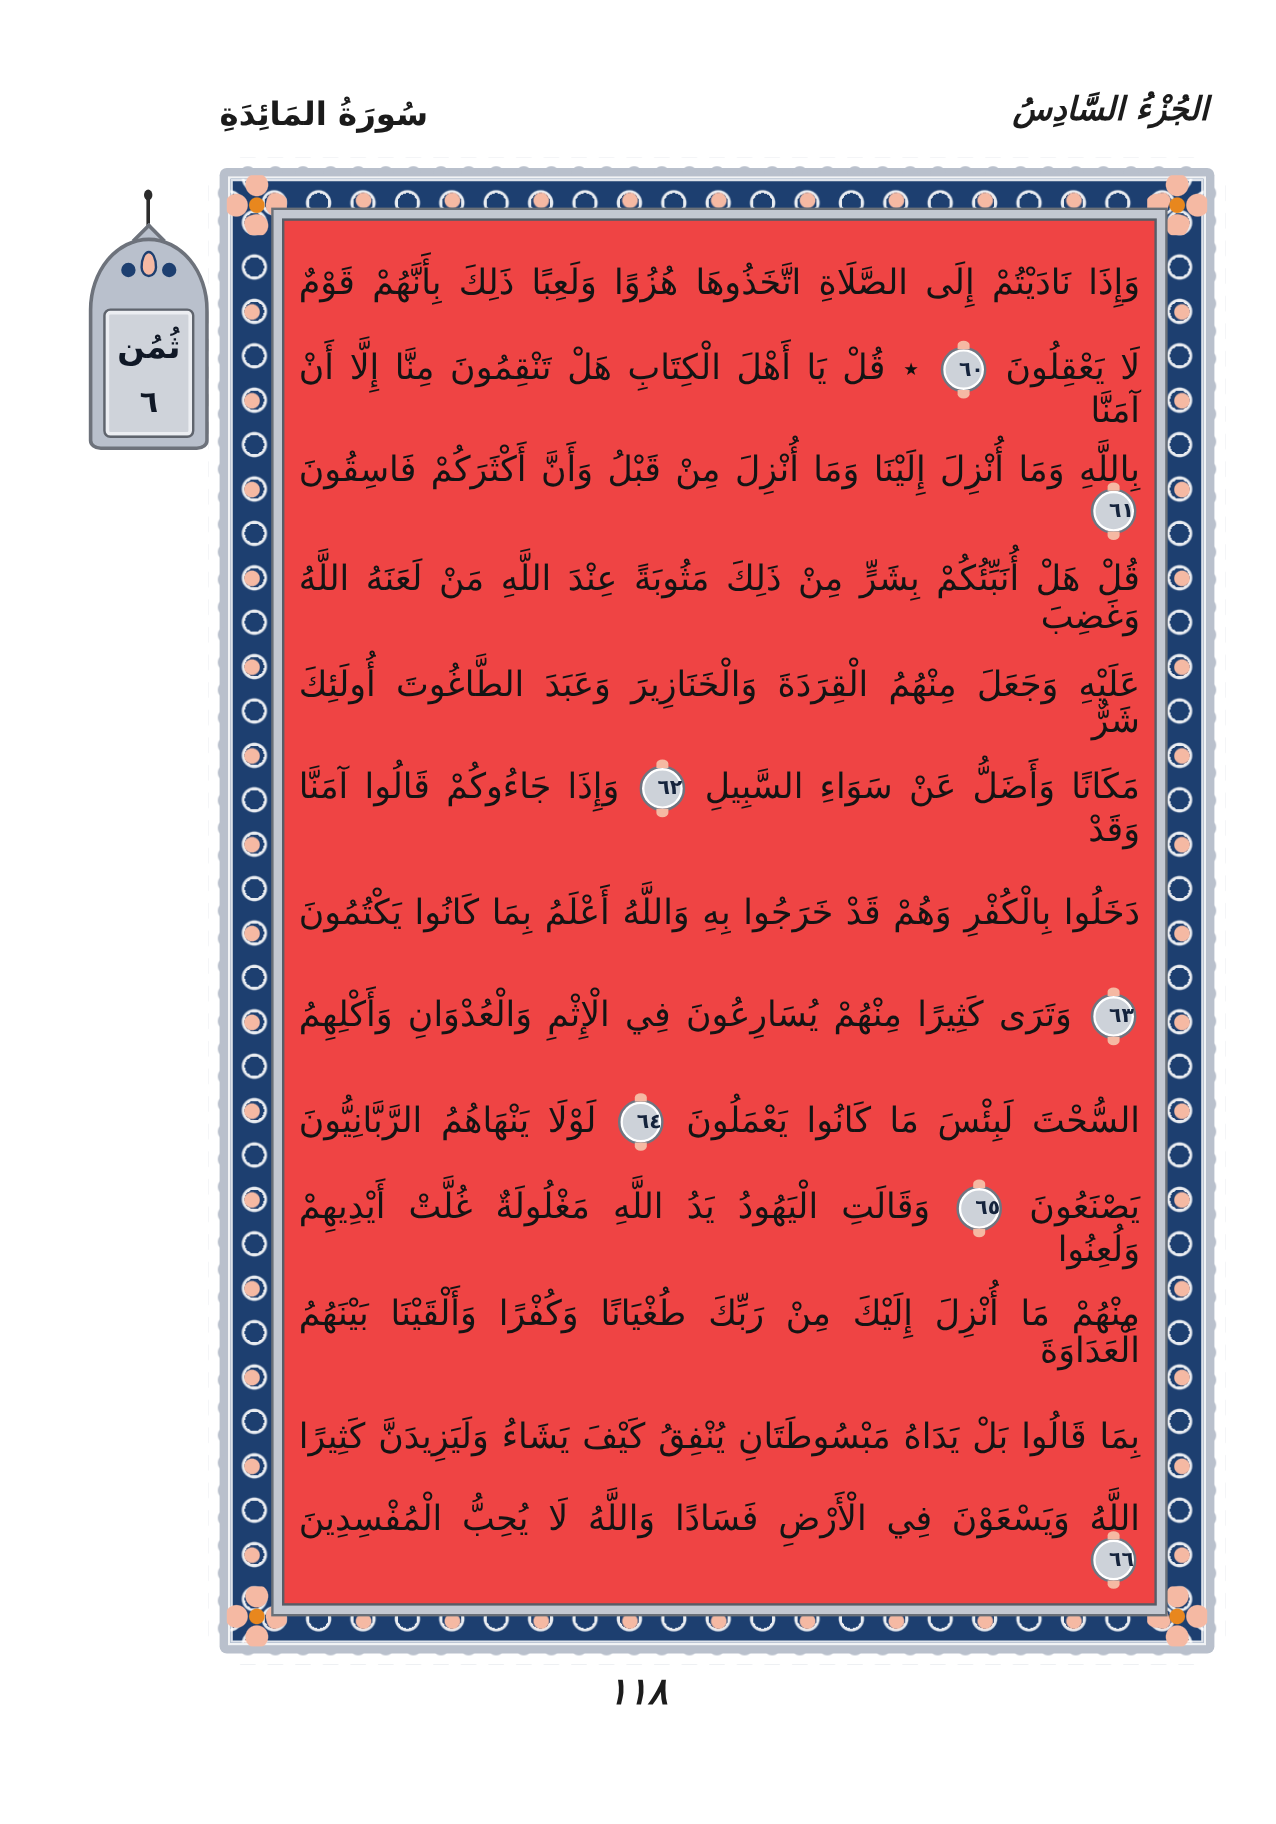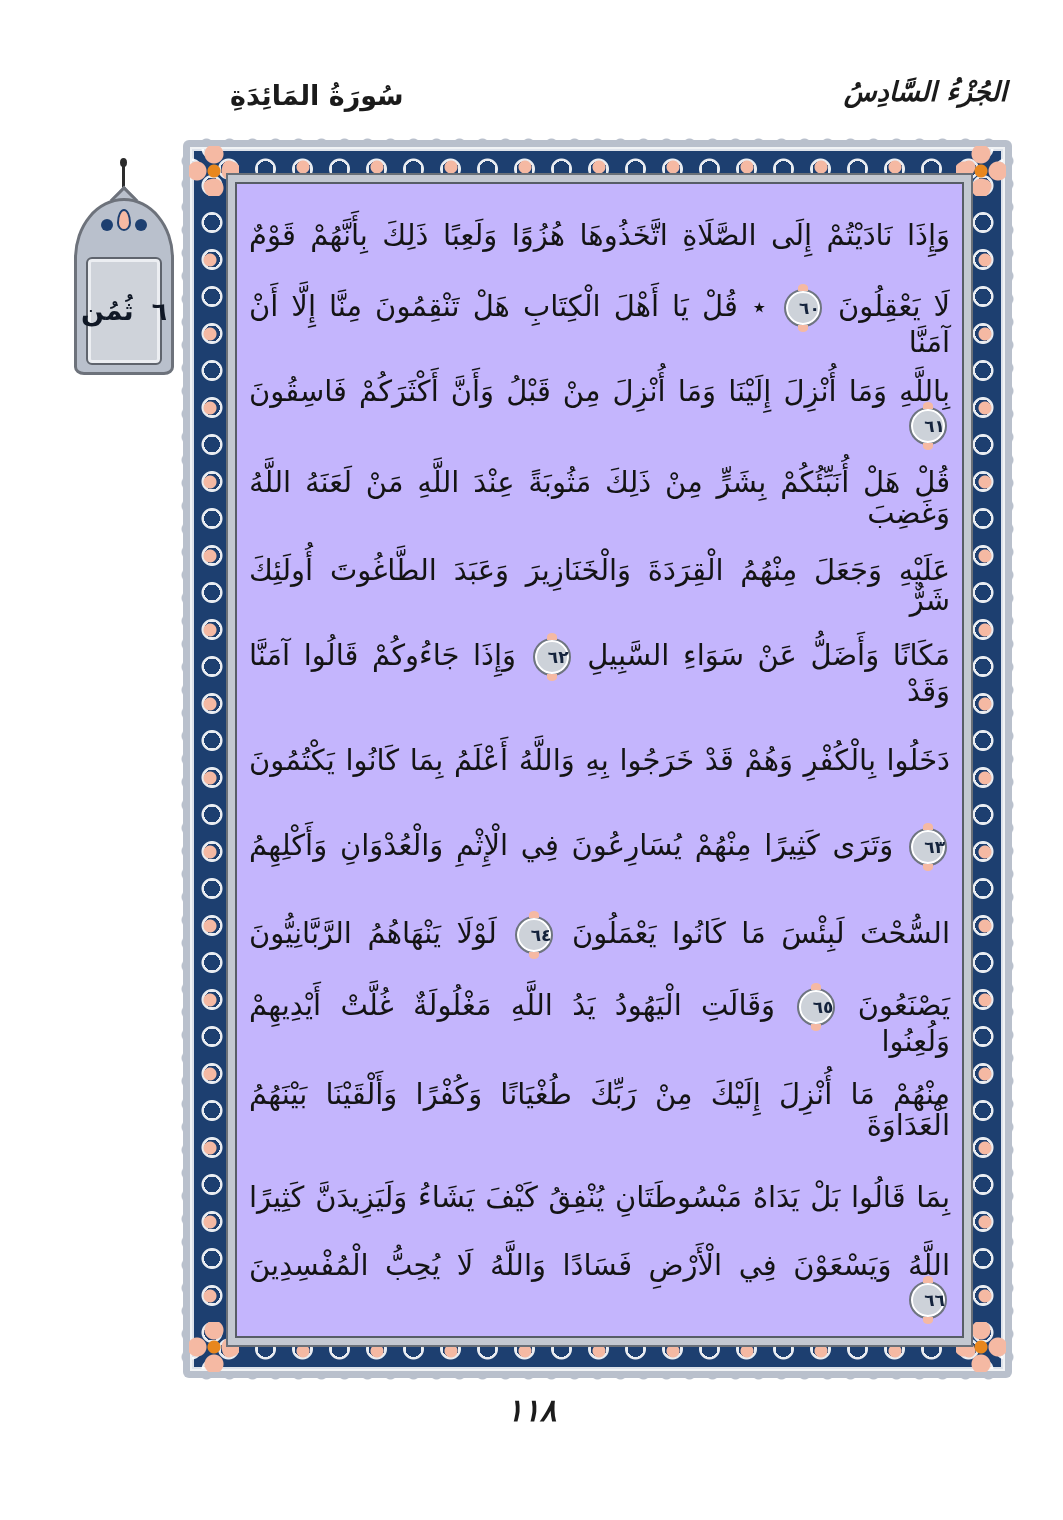--- a/index.html
+++ b/index.html
@@ -4,38 +4,38 @@
 <style>
   :root{
     --navy:#1d3f70; --frame-gray:#b9c0cc; --salmon:#f5b9a3; --orange:#e8871e;
     --ink:#141414; --marker-fill:#cdd2d9; --marker-ring:#6f7580; --line-dark:#575d66;
   }
   *{margin:0;padding:0;box-sizing:border-box;}
   body{background:#ffffff;font-family:"DejaVu Sans",sans-serif;}
   .canvas{position:relative;width:1063px;height:1520px;background:#ffffff;overflow:hidden;}
 
   
-  .hdr{position:absolute;color:#1b1b1b;font-size:27px;font-weight:bold;direction:rtl;margin-left:47px;}
+  .hdr{position:absolute;color:#1b1b1b;font-size:27px;font-weight:bold;direction:rtl;}
   .hdr-right{top:76px;right:56px;font-style:italic;}
   .hdr-left{top:80px;left:183px;}
 
   
   .thumn{position:absolute;left:74px;top:160px;width:100px;height:215px;}
   .stem{position:absolute;left:50%;top:0;width:3px;height:40px;margin-left:-2px;background:#2c2c2c;border-radius:3px;}
   .stem::before{content:"";position:absolute;top:-2px;left:-2px;width:7px;height:9px;border-radius:50%;background:#2c2c2c;}
   .dome-tip{position:absolute;top:30px;left:50%;width:20px;height:20px;transform:translateX(-50%) rotate(45deg);
     background:var(--frame-gray);border-left:3px solid #6d727b;border-top:3px solid #6d727b;}
   .dome{position:absolute;top:38px;left:0;width:100px;height:177px;background:var(--frame-gray);
     border:3px solid #6d727b;border-radius:50% 50% 10px 10px / 34% 34% 8px 8px;}
   .dome-deco{position:absolute;top:8px;left:50%;transform:translateX(-50%);width:14px;height:22px;
     background:var(--salmon);border-radius:50% 50% 50% 50% / 62% 62% 38% 38%;border:2px solid var(--navy);}
   .dome-deco::before,.dome-deco::after{content:"";position:absolute;top:8px;width:12px;height:12px;border-radius:50%;background:var(--navy);}
   .dome-deco::before{left:-18px;} .dome-deco::after{right:-18px;}
   .panel{position:absolute;left:9px;right:9px;top:56px;bottom:7px;background:#cfd3da;border:2px solid #5f646d;
-    border-radius:6px;box-shadow:inset 0 0 0 3px #eceef2;display:flex;align-items:center;justify-content:center;gap:18px;}
+    border-radius:6px;box-shadow:inset 0 0 0 3px #eceef2;display:flex;flex-direction:column;align-items:center;justify-content:center;gap:18px;}
   .thumn-label{font-size:27px;font-weight:bold;color:#101826;direction:rtl;line-height:1.1;}
   .thumn-number{font-size:25px;font-weight:bold;color:#101826;line-height:1;}
 
   
   .frame{position:absolute;left:183px;top:140px;width:829px;height:1238px;background:var(--frame-gray);border-radius:6px;}
   .scallop{position:absolute;}
   .s-top{top:-9px;left:14px;right:14px;height:14px;background:radial-gradient(circle at 50% 100%,var(--frame-gray) 0 6px,transparent 7px);background-size:23px 14px;background-repeat:repeat-x;background-position:bottom;}
   .s-bottom{bottom:-9px;left:14px;right:14px;height:14px;background:radial-gradient(circle at 50% 0%,var(--frame-gray) 0 6px,transparent 7px);background-size:23px 14px;background-repeat:repeat-x;background-position:top;}
   .s-left{left:-9px;top:14px;bottom:14px;width:14px;background:radial-gradient(circle at 100% 50%,var(--frame-gray) 0 6px,transparent 7px);background-size:14px 23px;background-repeat:repeat-y;background-position:right;}
   .s-right{right:-9px;top:14px;bottom:14px;width:14px;background:radial-gradient(circle at 0% 50%,var(--frame-gray) 0 6px,transparent 7px);background-size:14px 23px;background-repeat:repeat-y;background-position:left;}
@@ -58,21 +58,21 @@
   .corner-flower{position:absolute;width:50px;height:50px;
     background:
       radial-gradient(circle at 50% 16%, var(--salmon) 0 9px, transparent 10px),
       radial-gradient(circle at 50% 84%, var(--salmon) 0 9px, transparent 10px),
       radial-gradient(circle at 16% 50%, var(--salmon) 0 9px, transparent 10px),
       radial-gradient(circle at 84% 50%, var(--salmon) 0 9px, transparent 10px),
       radial-gradient(circle at 50% 50%, var(--orange) 0 6px, transparent 7px);}
   .cf-tl{left:6px;top:6px;} .cf-tr{right:6px;top:6px;} .cf-bl{left:6px;bottom:6px;} .cf-br{right:6px;bottom:6px;}
 
   
-  .text-box{position:absolute;left:54px;right:50px;top:44px;bottom:42px;background:#c4b5fd;
+  .text-box{position:absolute;left:54px;right:50px;top:44px;bottom:42px;background:#ef4444;
     box-shadow:0 0 0 2px var(--line-dark), 0 0 0 9px #c3c8d1, 0 0 0 11px #6a7078;}
   .lines{position:absolute;inset:8px 12px;display:flex;flex-direction:column;}
   .row{flex:1;display:flex;align-items:center;overflow:visible;}
   .line-text{display:block;width:100%;direction:rtl;unicode-bidi:plaintext;text-align:justify;text-align-last:justify;
     font-family:"DejaVu Sans",sans-serif;font-size:29px;color:var(--ink);line-height:1.05;word-spacing:1px;}
   .seg-text{white-space:normal;}
   .verse-marker{display:inline-block;width:38px;height:38px;line-height:34px;text-align:center;vertical-align:middle;
     background:var(--marker-fill);border:2px solid var(--marker-ring);border-radius:50%;
     box-shadow:inset 0 0 0 2px #ffffff;font-size:17px;font-weight:bold;color:#14233c;position:relative;margin:0 3px;}
   .verse-marker::before{content:"";position:absolute;top:-7px;left:50%;transform:translateX(-50%);

